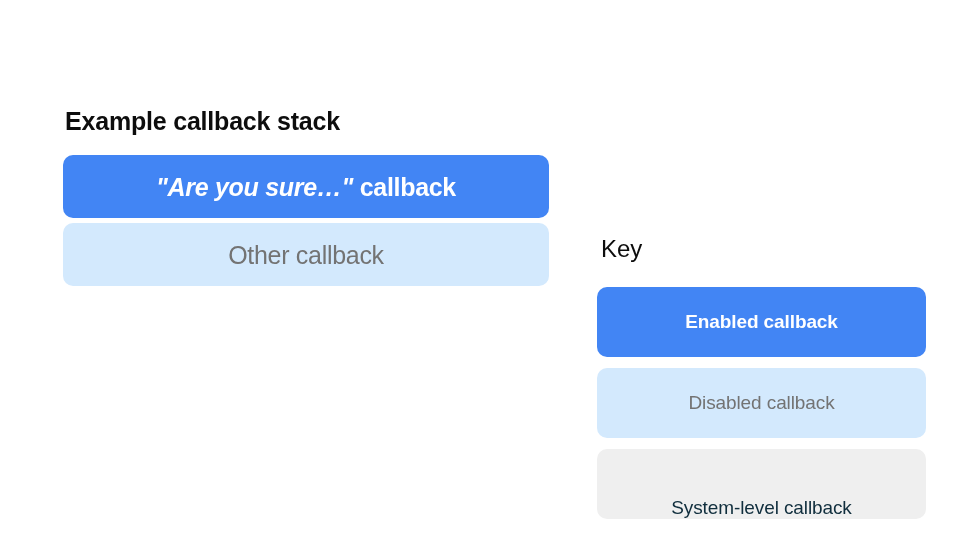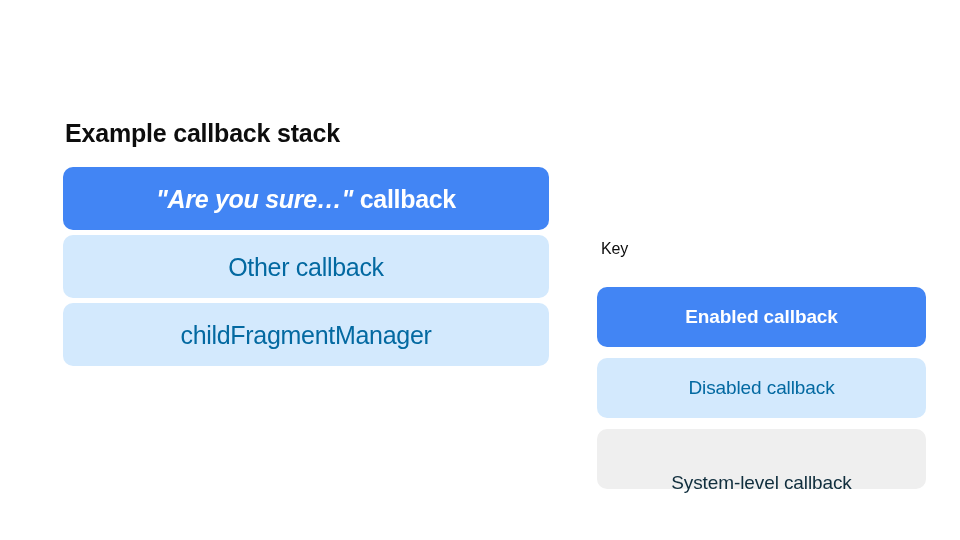--- a/index.html
+++ b/index.html
@@ -18,21 +18,21 @@
 
   .slide {
     position: absolute;
     inset: 0;
   }
 
   
   .stack-panel {
     position: absolute;
     left: 63px;
-    top: 116px;
+    top: 104px;
     width: 486px;
   }
 
   .panel-title {
     font-size: 25px;
     font-weight: 700;
     color: #0d0d0d;
     letter-spacing: -0.2px;
     line-height: 34px;
     margin: 0 0 17px 2px;
@@ -58,21 +58,21 @@
   }
 
   
   .v-enabled {
     background: #4285f4;
     color: #ffffff;
     font-weight: 700;
   }
   .v-disabled {
     background: #d3e9fd;
-    color: #0369a1;
+    color: #737373;
     font-weight: 400;
   }
   .v-system {
     background: #efefef;
     color: #102e3d;
     font-weight: 400;
   }
 
   .row-label {
     font-size: 25px;
@@ -86,37 +86,37 @@
 
   
   .key-panel {
     position: absolute;
     left: 597px;
     top: 236px;
     width: 329px;
   }
 
   .key-title {
-    font-size: 16px;
+    font-size: 24px;
     font-weight: 400;
     color: #0d0d0d;
     line-height: 26px;
     margin: 0 0 25px 4px;
     letter-spacing: -0.1px;
     white-space: nowrap;
   }
 
   .key-list {
     display: flex;
     flex-direction: column;
     gap: 11px;
   }
 
   .key-row {
-    height: 60px;
+    height: 70px;
     border-radius: 10px;
     display: flex;
     align-items: center;
     justify-content: center;
     text-align: center;
     box-sizing: border-box;
     padding: 0 12px;
     white-space: nowrap;
   }
 
@@ -141,23 +141,20 @@
     <div class="stack-list">
 
       <div class="row v-enabled">
         <span class="row-label"><span class="quoted">"Are you sure…"</span><span> callback</span></span>
       </div>
 
       <div class="row v-disabled">
         <span class="row-label">Other callback</span>
       </div>
 
-      <div class="row v-disabled">
-        <span class="row-label">childFragmentManager</span>
-      </div>
 
 
 
     </div>
   </section>
 
   <section class="key-panel">
 
     <h2 class="key-title">Key</h2>
 

